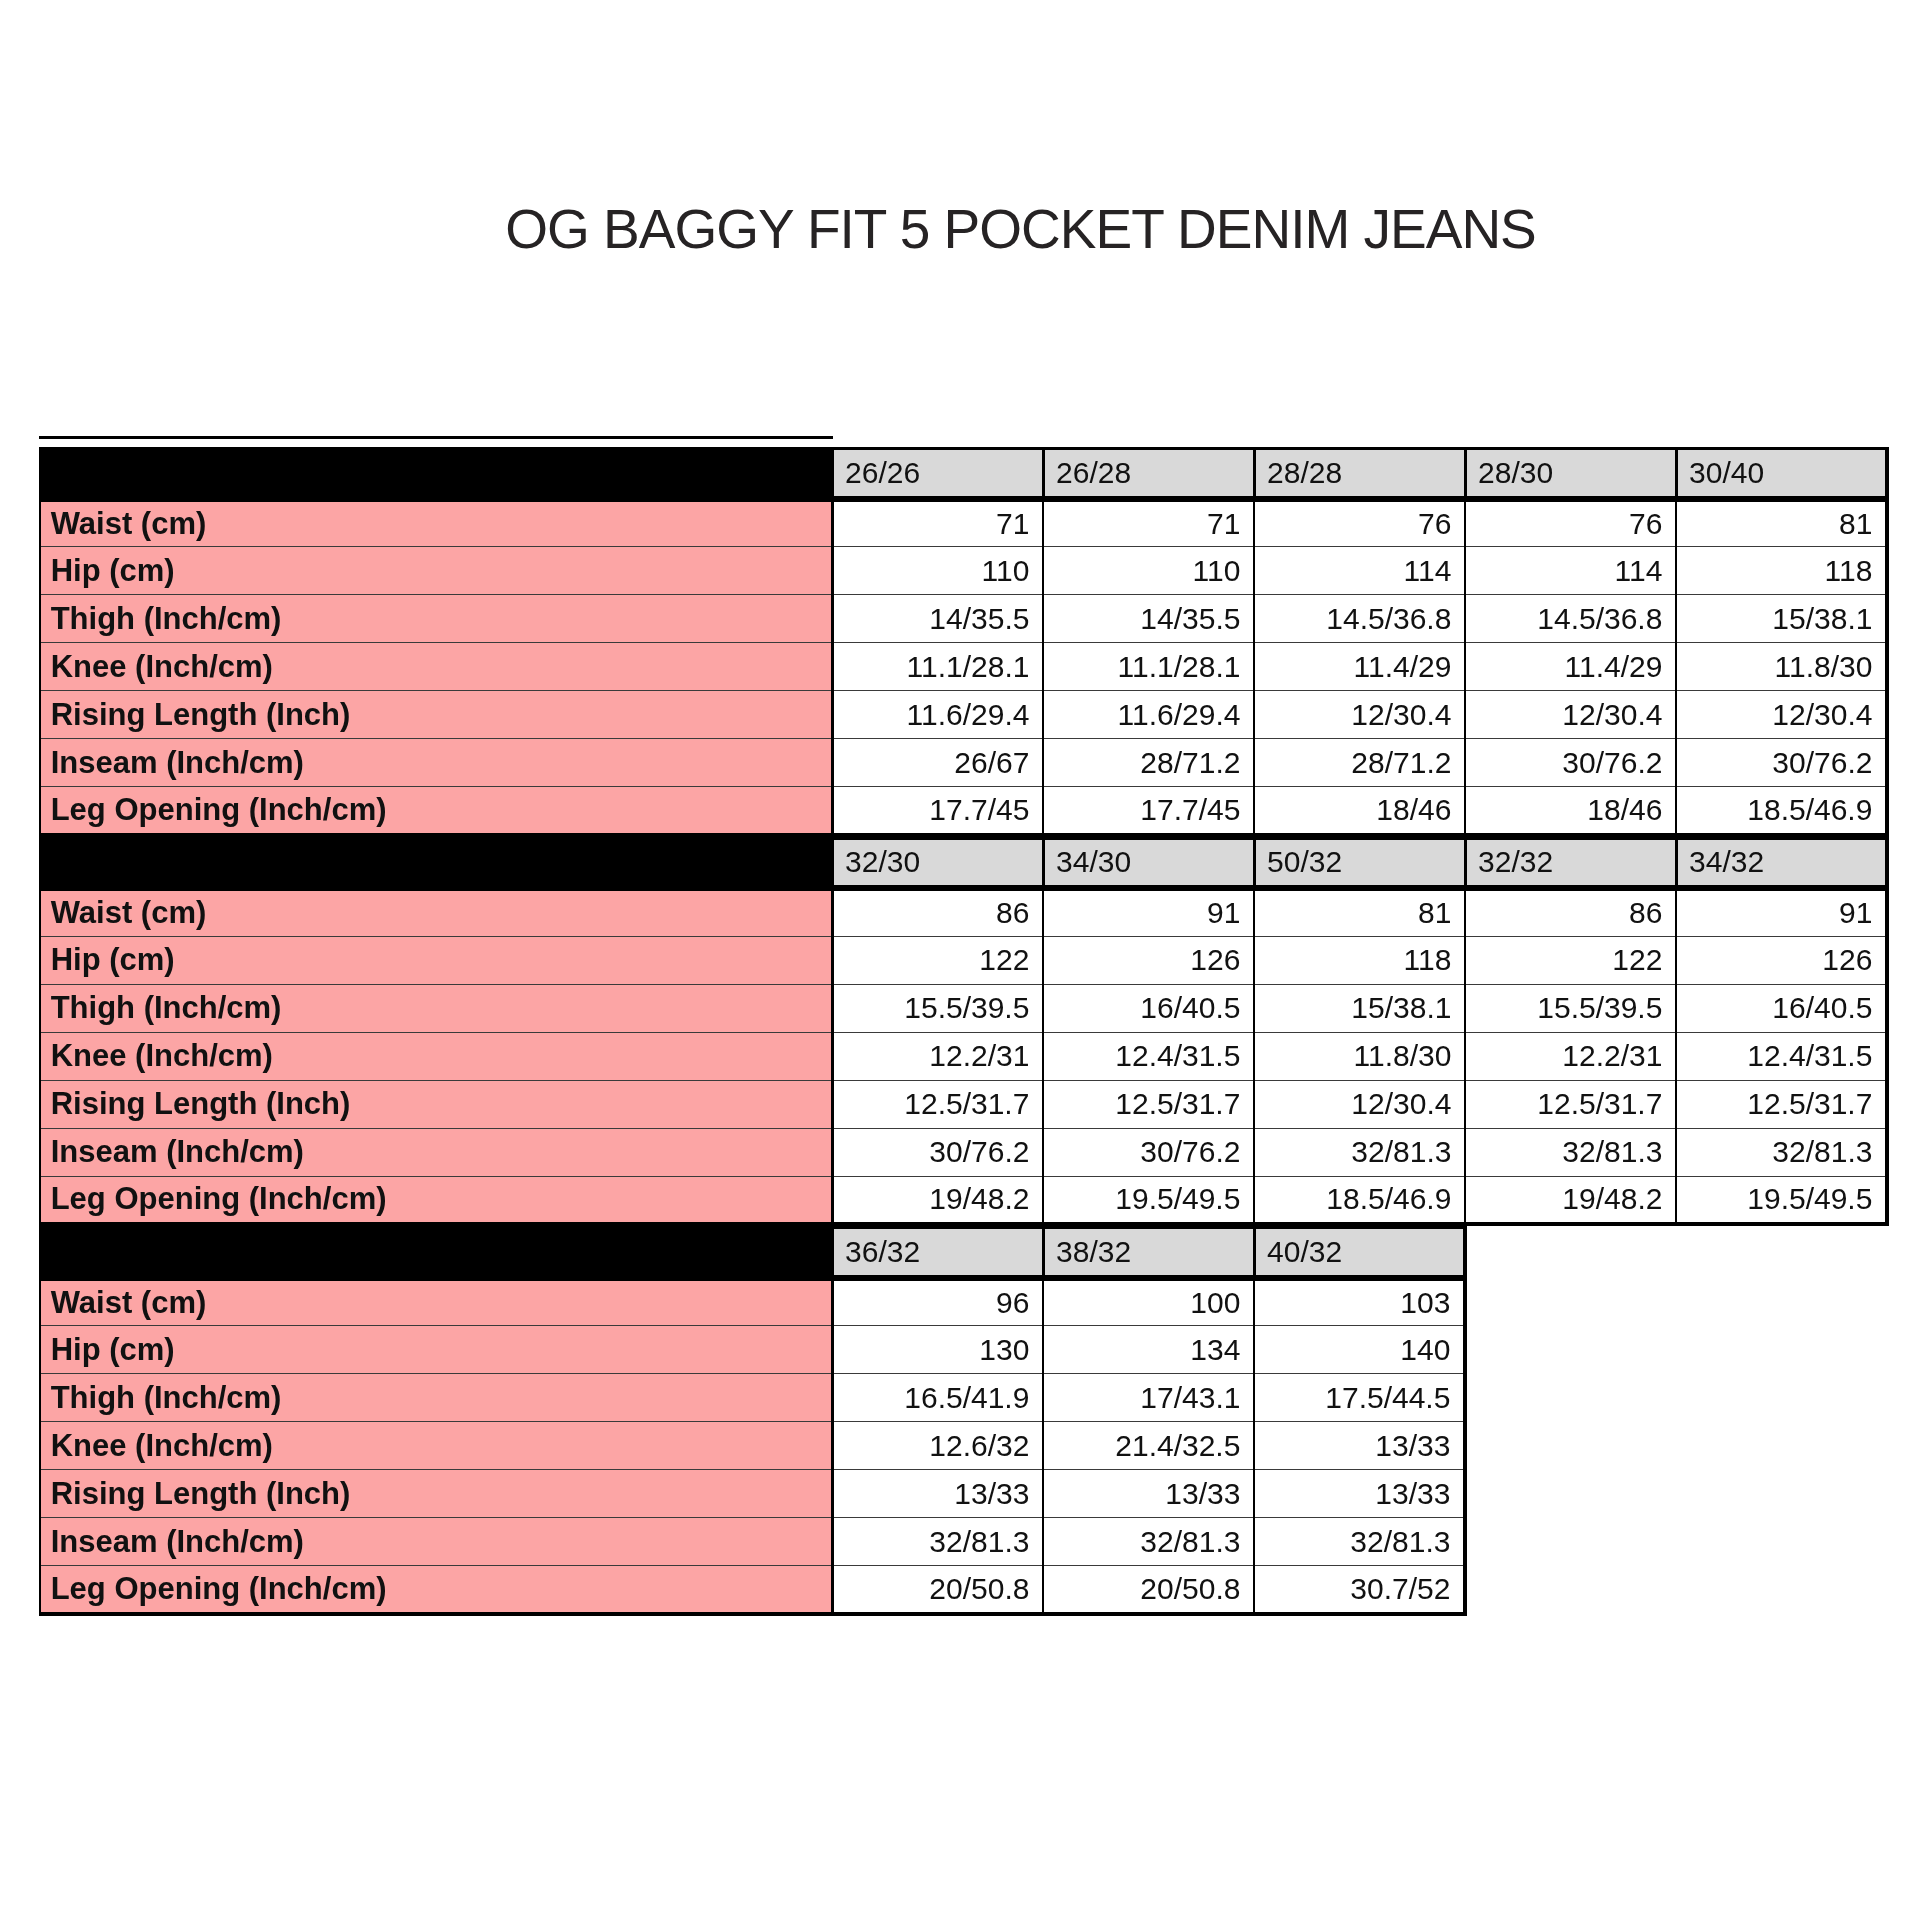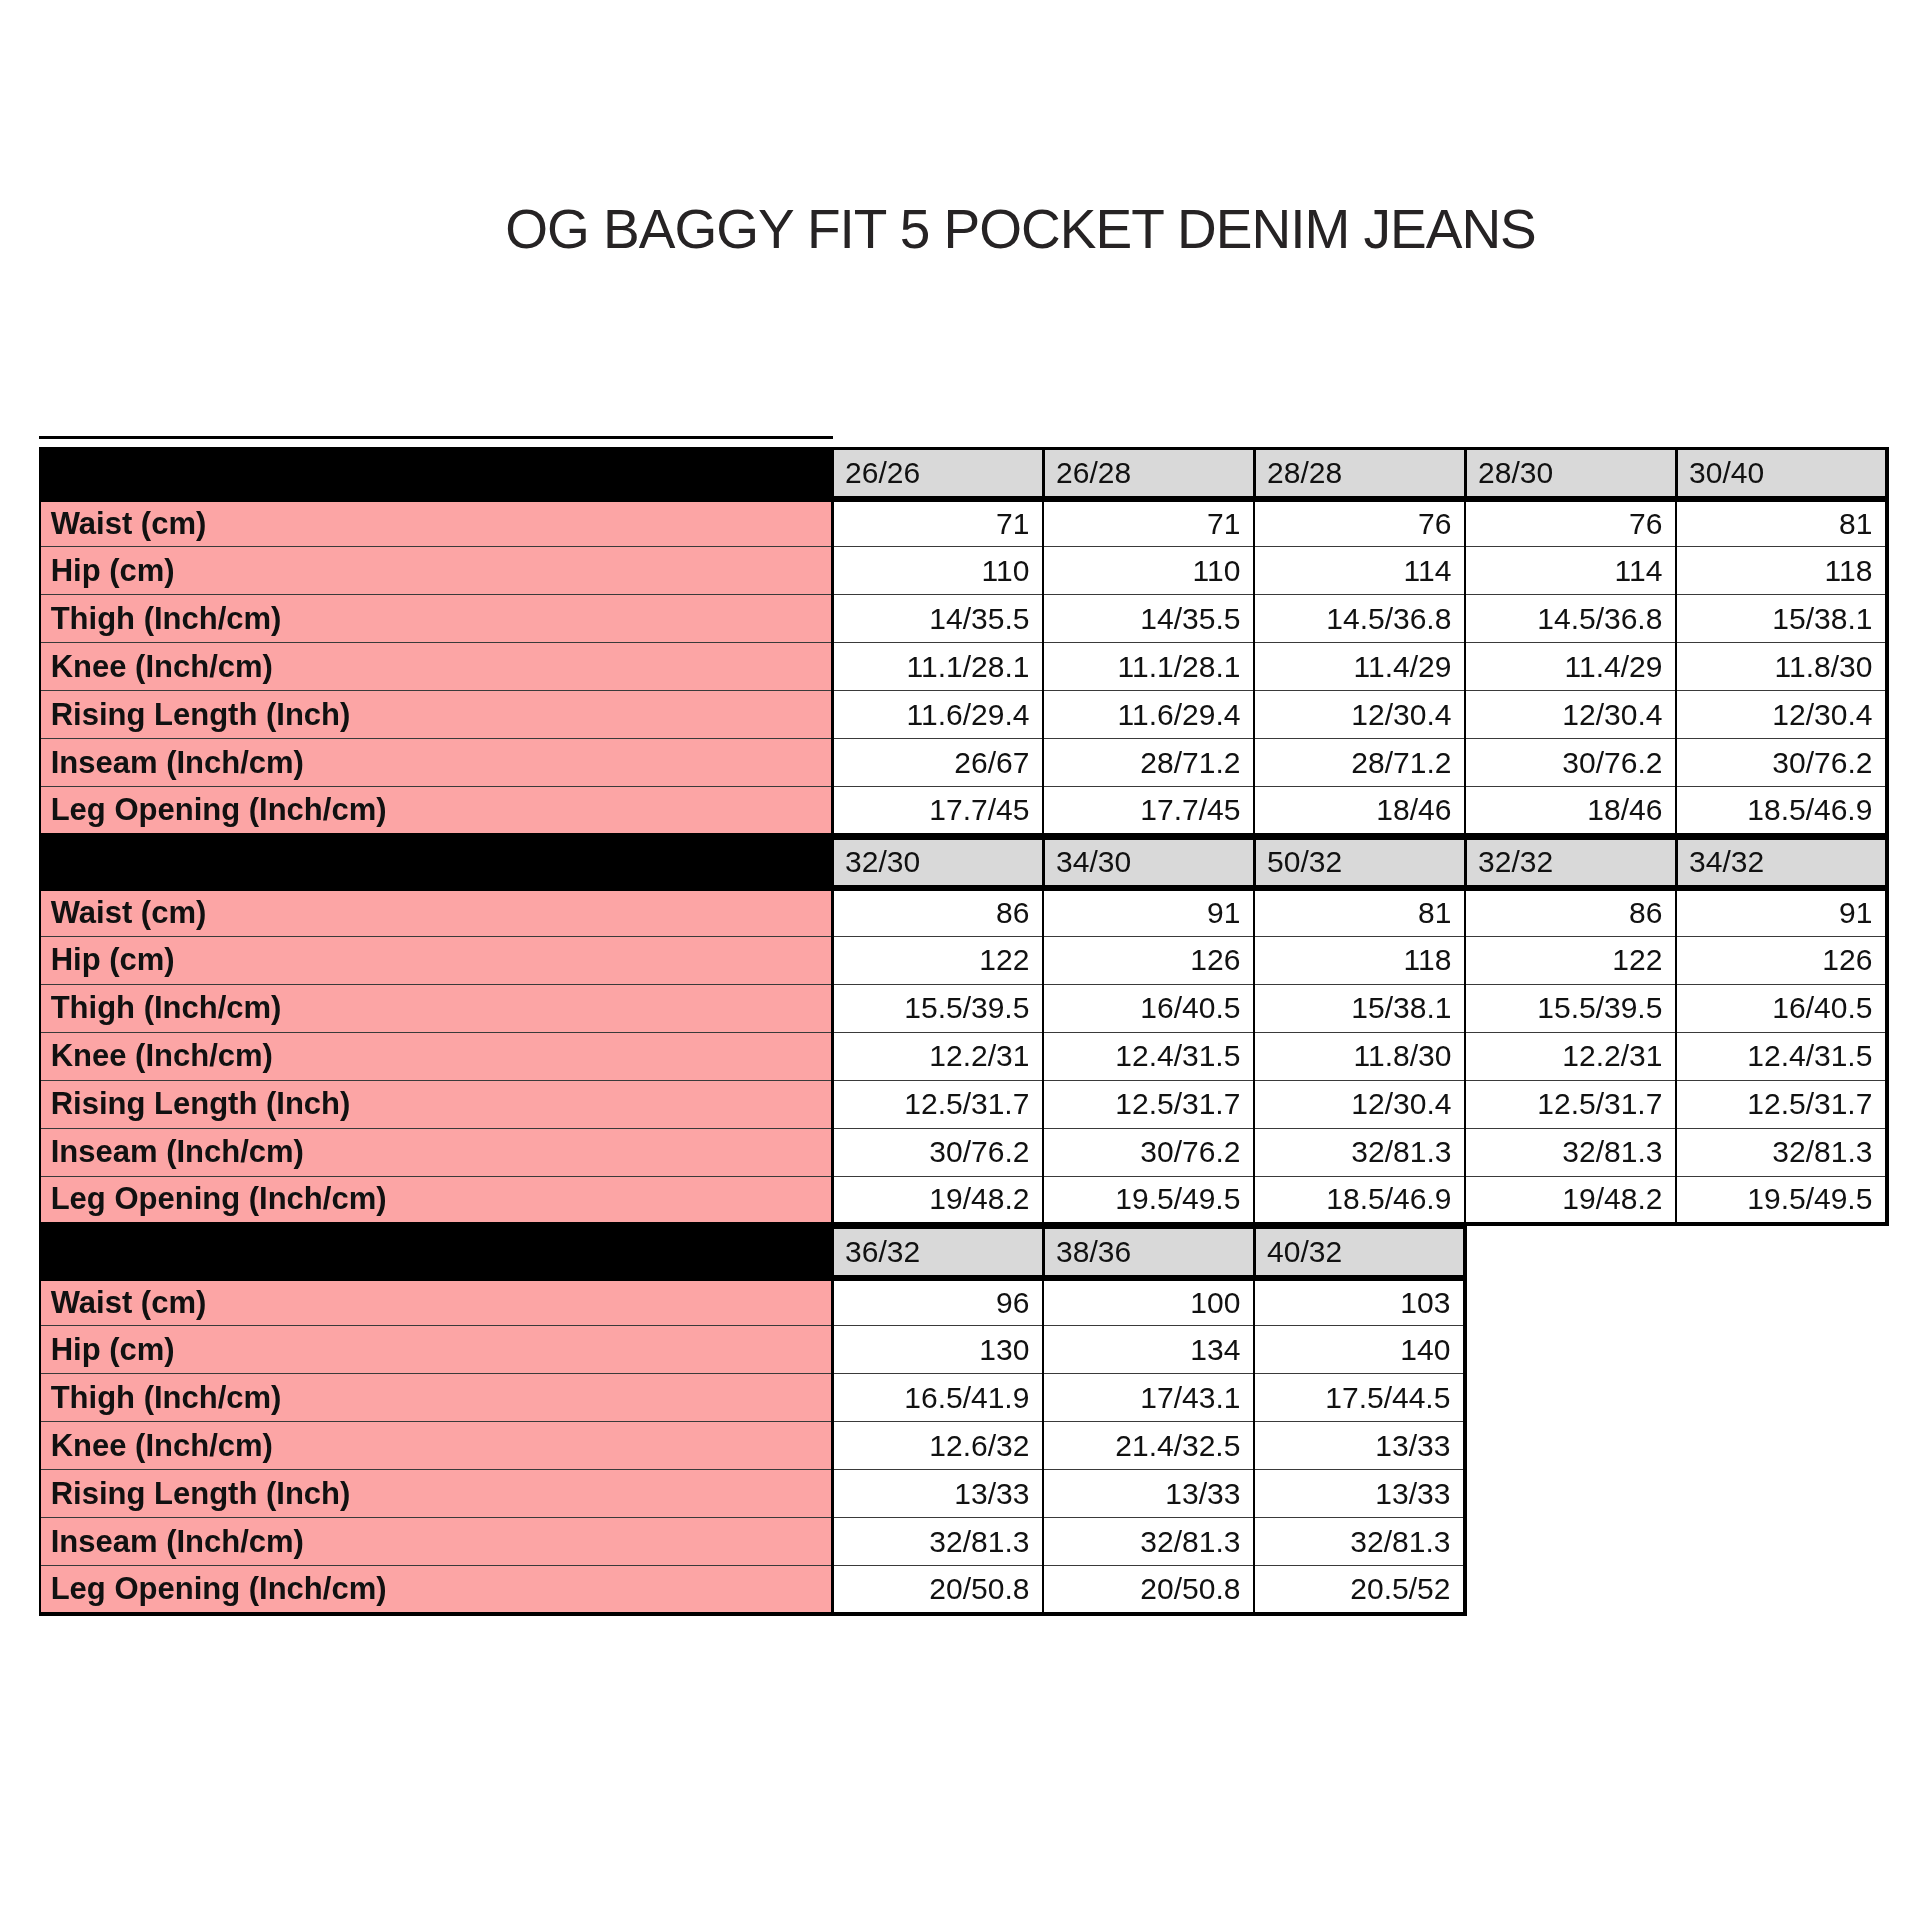--- a/index.html
+++ b/index.html
@@ -211,21 +211,21 @@
       <colgroup>
         <col class="label-col">
         <col class="data-col">
         <col class="data-col">
         <col class="data-col">
       </colgroup>
       <thead>
         <tr class="head">
           <th class="corner"></th>
           <th class="size">36/32</th>
-          <th class="size">38/36</th>
+          <th class="size">38/32</th>
           <th class="size">40/32</th>
         </tr>
       </thead>
       <tbody>
         <tr>
           <th class="rowlabel">Waist (cm)</th>
           <td class="val">96</td>
           <td class="val">100</td>
           <td class="val">103</td>
         </tr>
@@ -256,18 +256,18 @@
         <tr>
           <th class="rowlabel">Inseam (Inch/cm)</th>
           <td class="val">32/81.3</td>
           <td class="val">32/81.3</td>
           <td class="val">32/81.3</td>
         </tr>
         <tr>
           <th class="rowlabel">Leg Opening (Inch/cm)</th>
           <td class="val">20/50.8</td>
           <td class="val">20/50.8</td>
-          <td class="val">20.5/52</td>
+          <td class="val">30.7/52</td>
         </tr>
       </tbody>
     </table>
 </div>
 
 
 </body></html>

